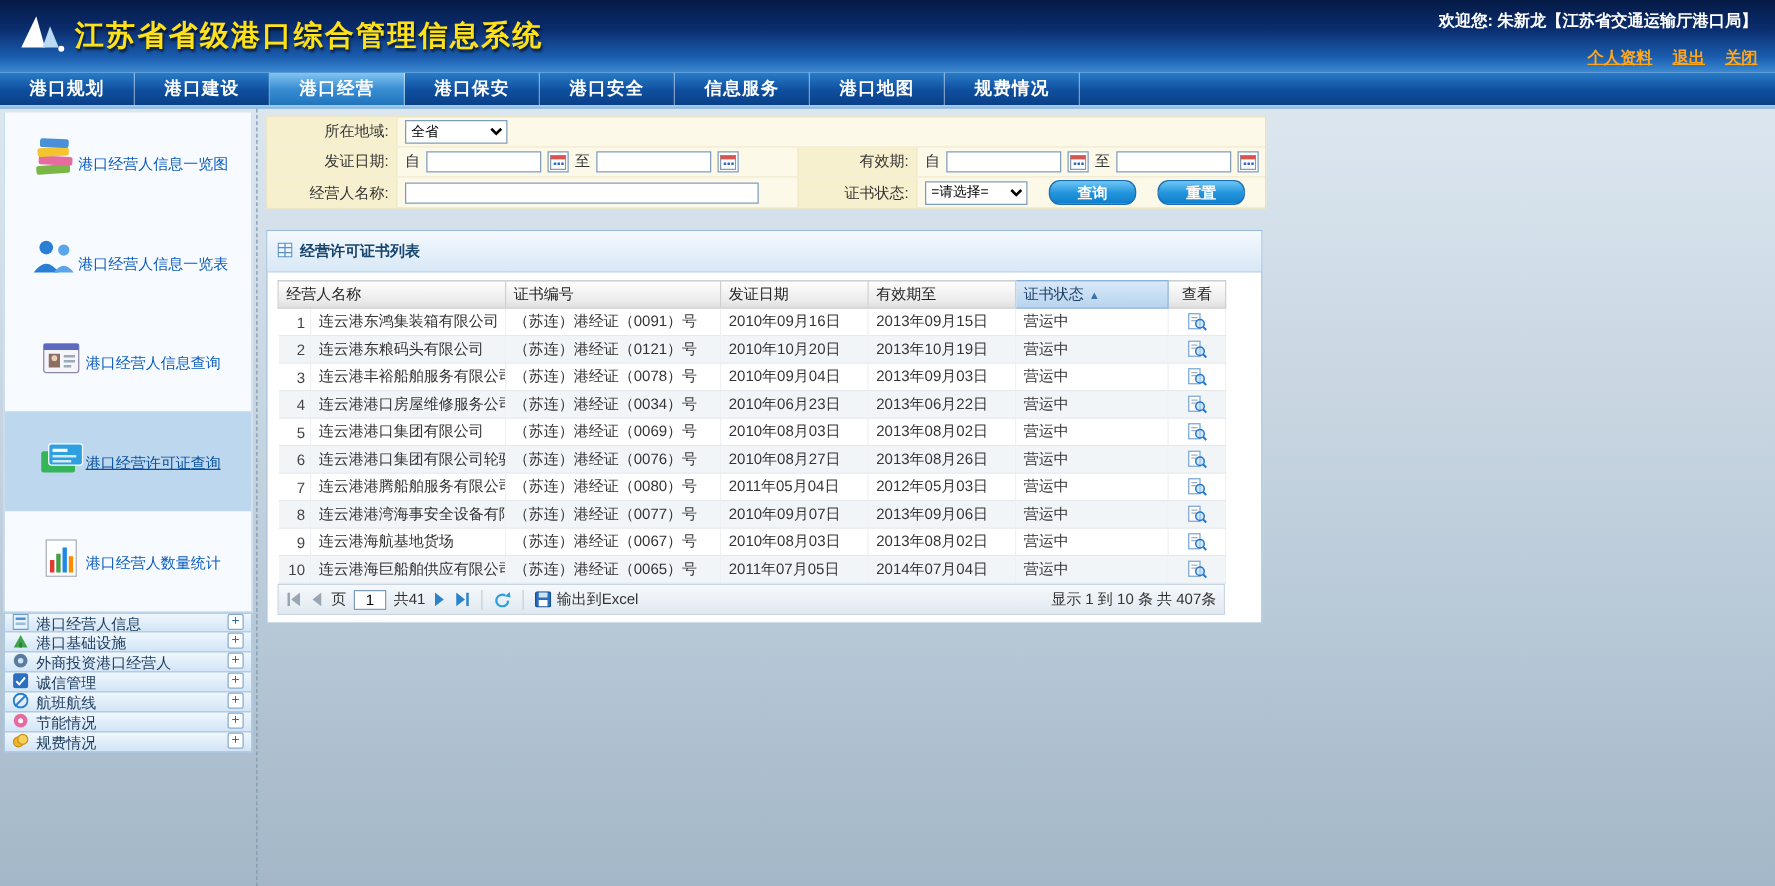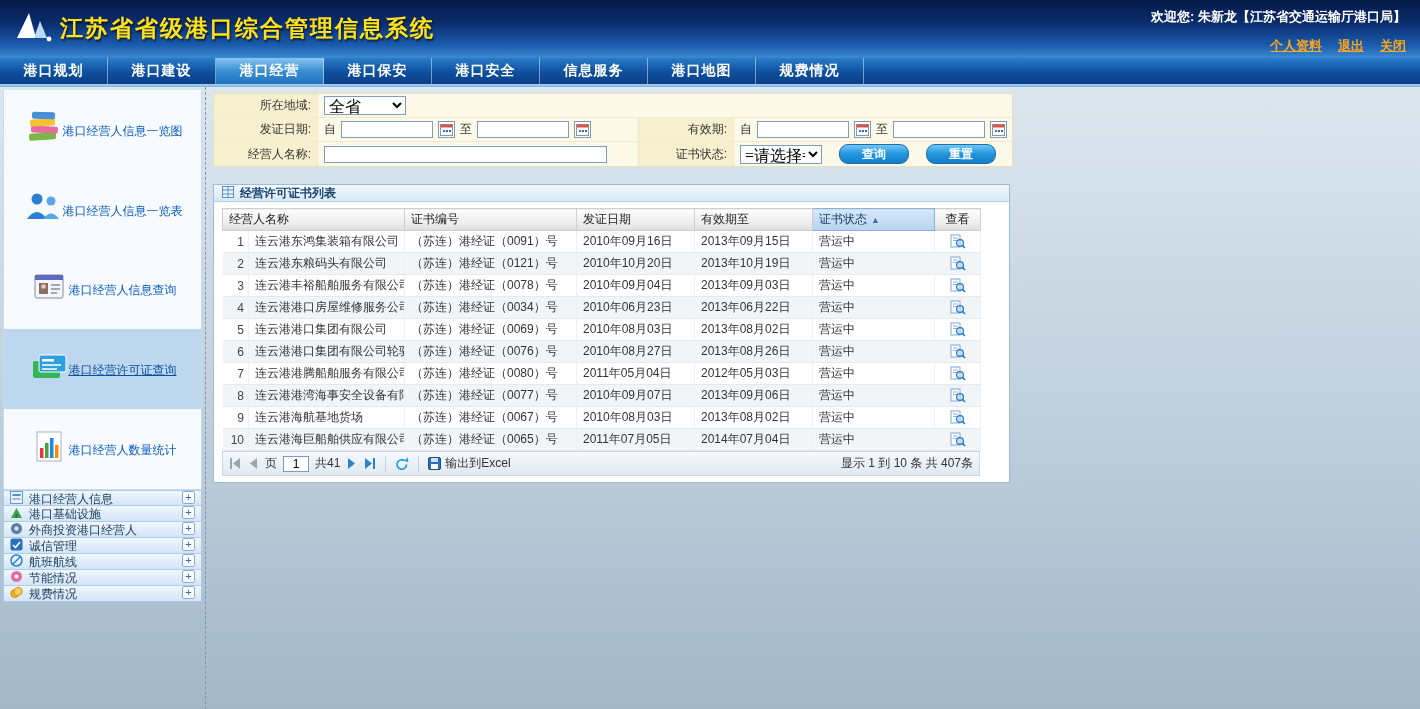--- a/index.html
+++ b/index.html
@@ -39,27 +39,27 @@
 .frow{display:flex;height:24px;align-items:stretch;border-bottom:1px solid #f1ead0}
 .frow:last-child{border-bottom:none}
 .flabel{display:flex;align-items:center;justify-content:flex-end;padding-right:6px;background:#f7f0cf;border-right:1px solid #efe7c6}
 .w1{width:104px}
 .w3{width:96px;border-left:1px solid #efe7c6}
 .ffield{display:flex;align-items:center;gap:5px;padding-left:6px}
 .w2{width:320px}
 .fgrow{flex:1}
 .dinp{width:92px;height:17px;border:1px solid #7f9db9;font-size:12px;padding:0 2px;font-family:inherit}
 .ninp{width:283px;height:17px;border:1px solid #7f9db9;font-size:12px;padding:0 2px;font-family:inherit}
-.sel{height:19px;border:1px solid #7f9db9;font-size:16px;background:#fff;font-family:Liberation Serif, serif}
+.sel{height:19px;border:1px solid #7f9db9;font-size:11px;background:#fff;font-family:Liberation Sans, sans-serif}
 .sel.region,.sel.status{width:82px}
 .calbtn{width:17px;height:17px;border:1px solid #7f9db9;background:#fff;display:inline-flex;align-items:center;justify-content:center;cursor:pointer}
 .btn{width:70px;height:20px;margin-left:12px;border:1px solid #1b6eb0;border-radius:9px;background:linear-gradient(180deg,#6ec6f5 0%,#2596dd 50%,#0f7ecb 100%);color:#fff;font-size:12px;font-weight:bold;cursor:pointer;font-family:inherit}
 
 .tpanel{width:797px;margin-top:17px;border:1px solid #9dbcd9;background:#fff}
-.tp-head{height:17px;display:flex;align-items:center;gap:6px;padding:0 8px;background:linear-gradient(180deg,#f4f9fe,#d8e8f6);border-bottom:1px solid #b7cfe5;color:#17456e;font-weight:bold;font-size:12px}
+.tp-head{height:33px;display:flex;align-items:center;gap:6px;padding:0 8px;background:linear-gradient(180deg,#f4f9fe,#d8e8f6);border-bottom:1px solid #b7cfe5;color:#17456e;font-weight:bold;font-size:12px}
 .tp-body{padding:6px 8px}
 table{border-collapse:collapse;table-layout:fixed;width:758px;font-size:12px;color:#333}
 th{height:22px;font-weight:normal;text-align:left;padding:0 6px;background:linear-gradient(180deg,#fdfdfd,#ececec 70%,#dedede);border:1px solid #cfcfcf;color:#222;white-space:nowrap;overflow:hidden}
 th.sorted{background:linear-gradient(180deg,#d7e8f8,#b7d4ee);border:1px solid #89b3dc;color:#1c3e66}
 th.c-view{text-align:center}
 .sortarrow{color:#3c6fae;font-size:9px;margin-left:4px}
 td{height:22px;padding:0 6px;border-bottom:1px solid #e6eaee;border-right:1px solid #eef1f4;white-space:nowrap;overflow:hidden}
 tr.even td{background:#f2f5f8}
 td.num{text-align:right;color:#444;padding-right:4px}
 td.view{text-align:center}

